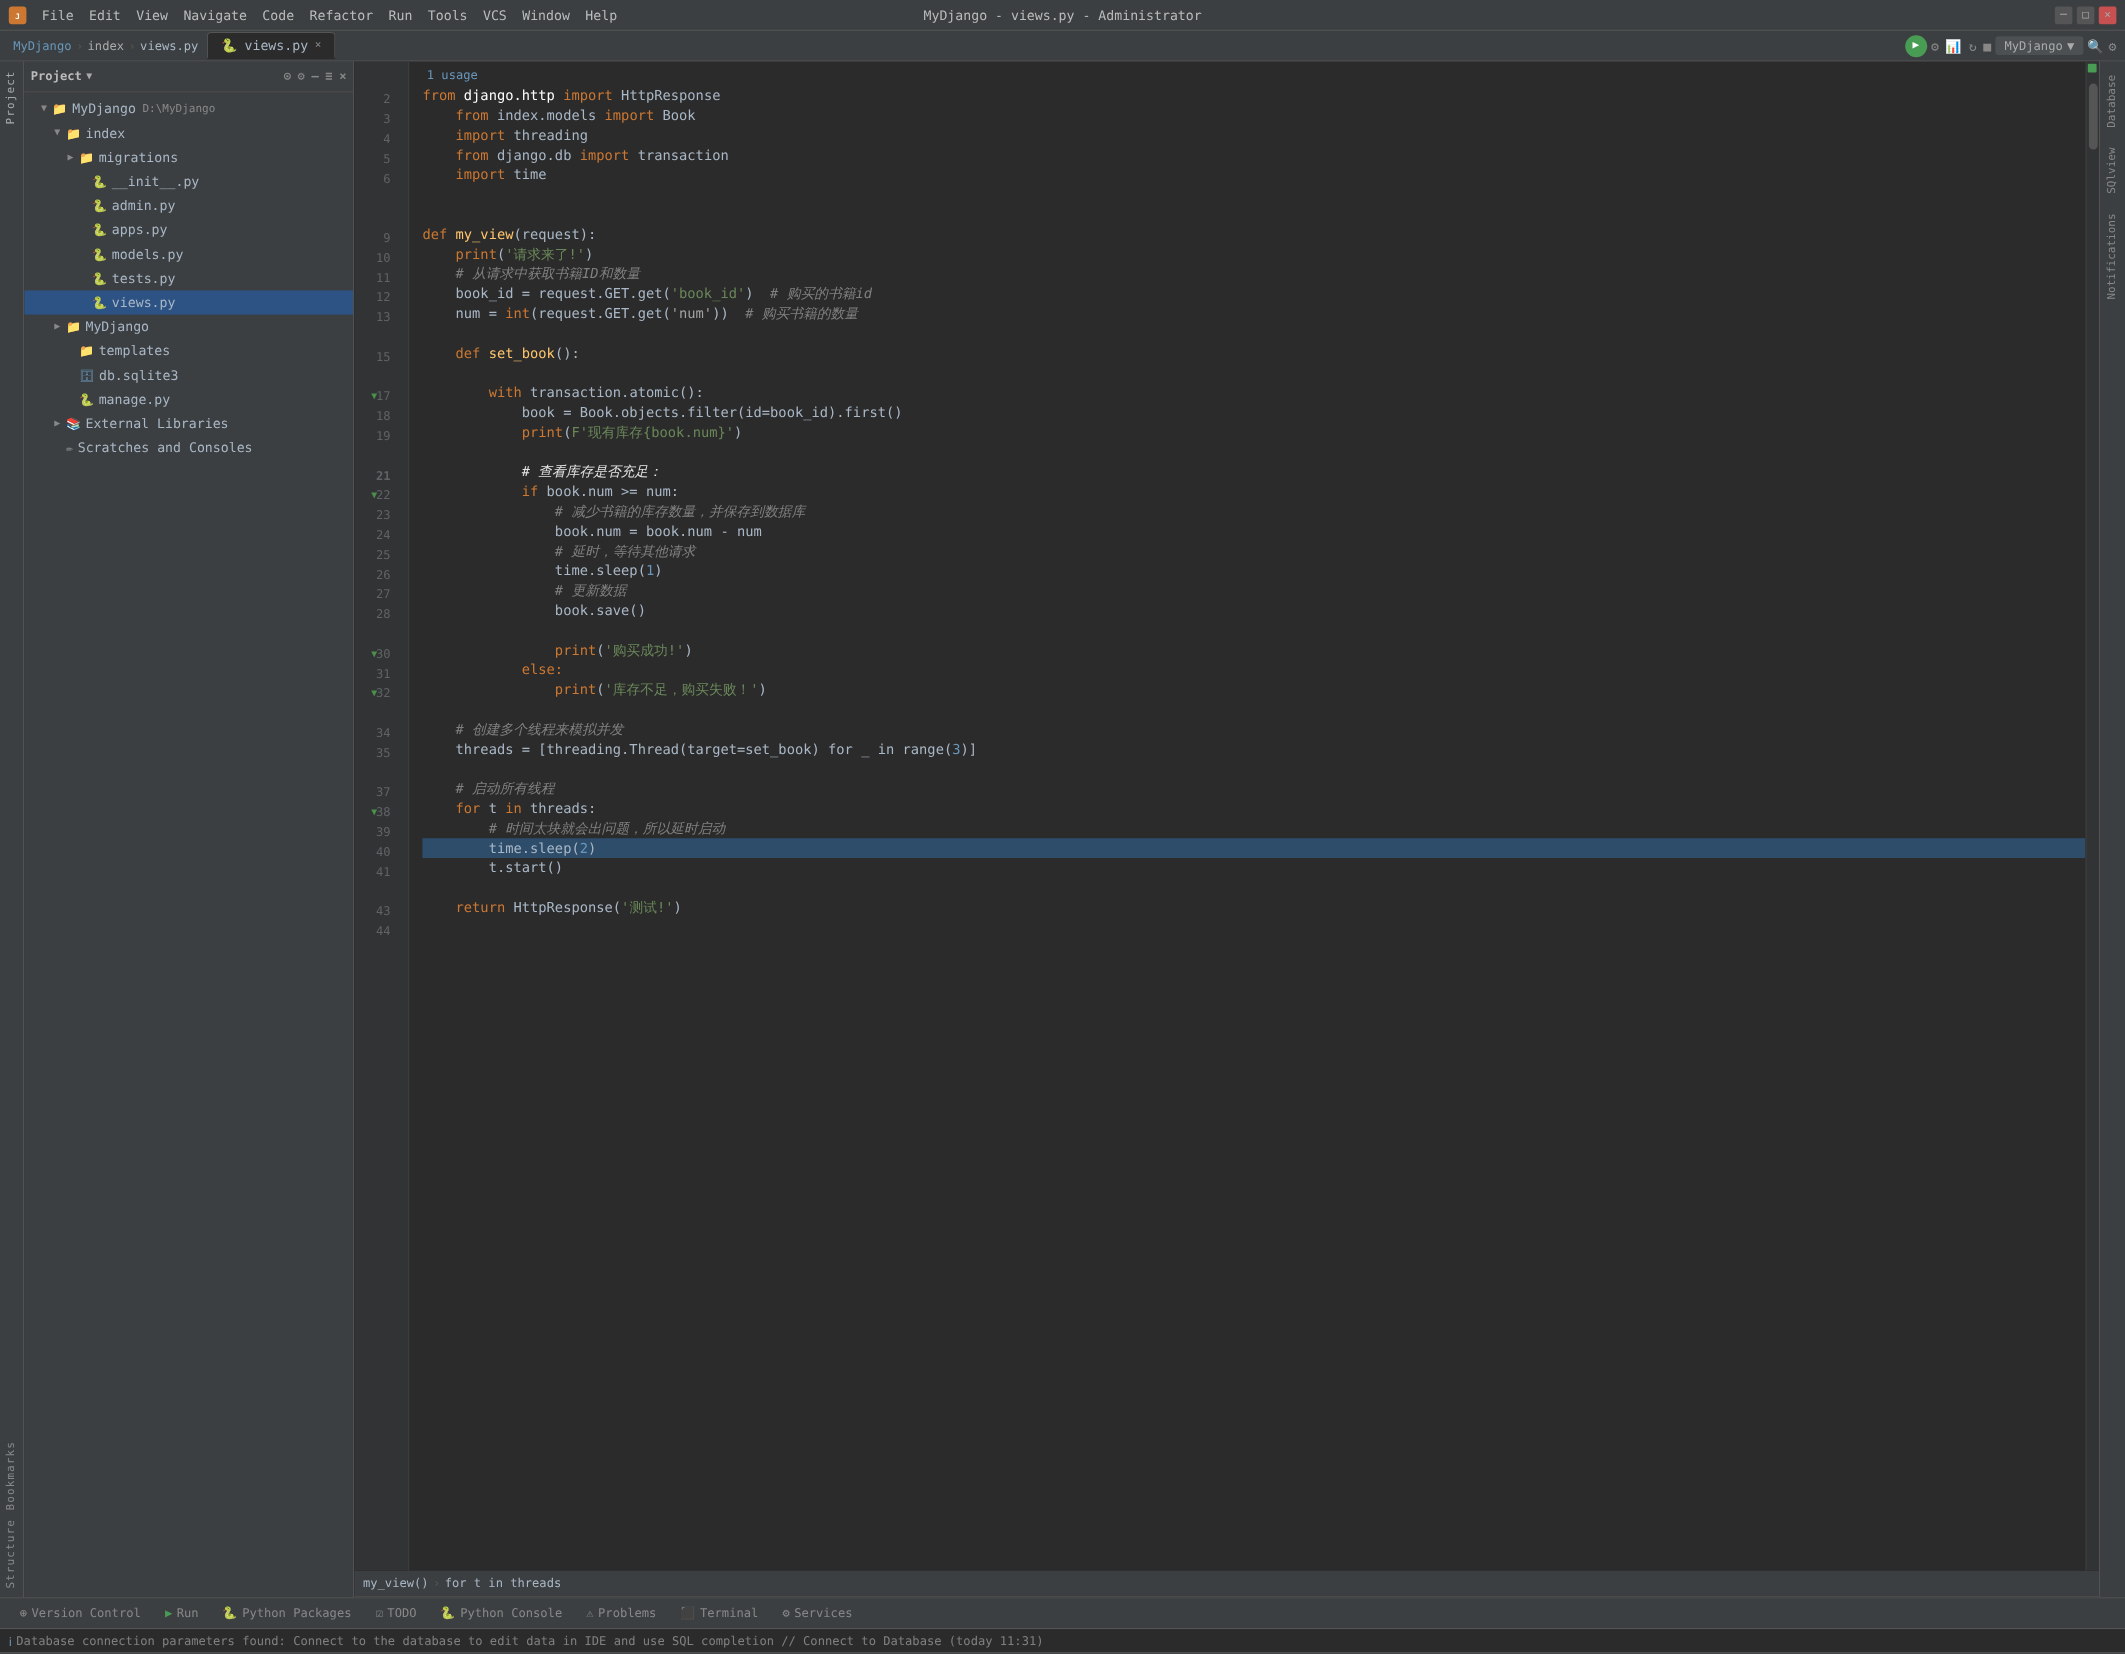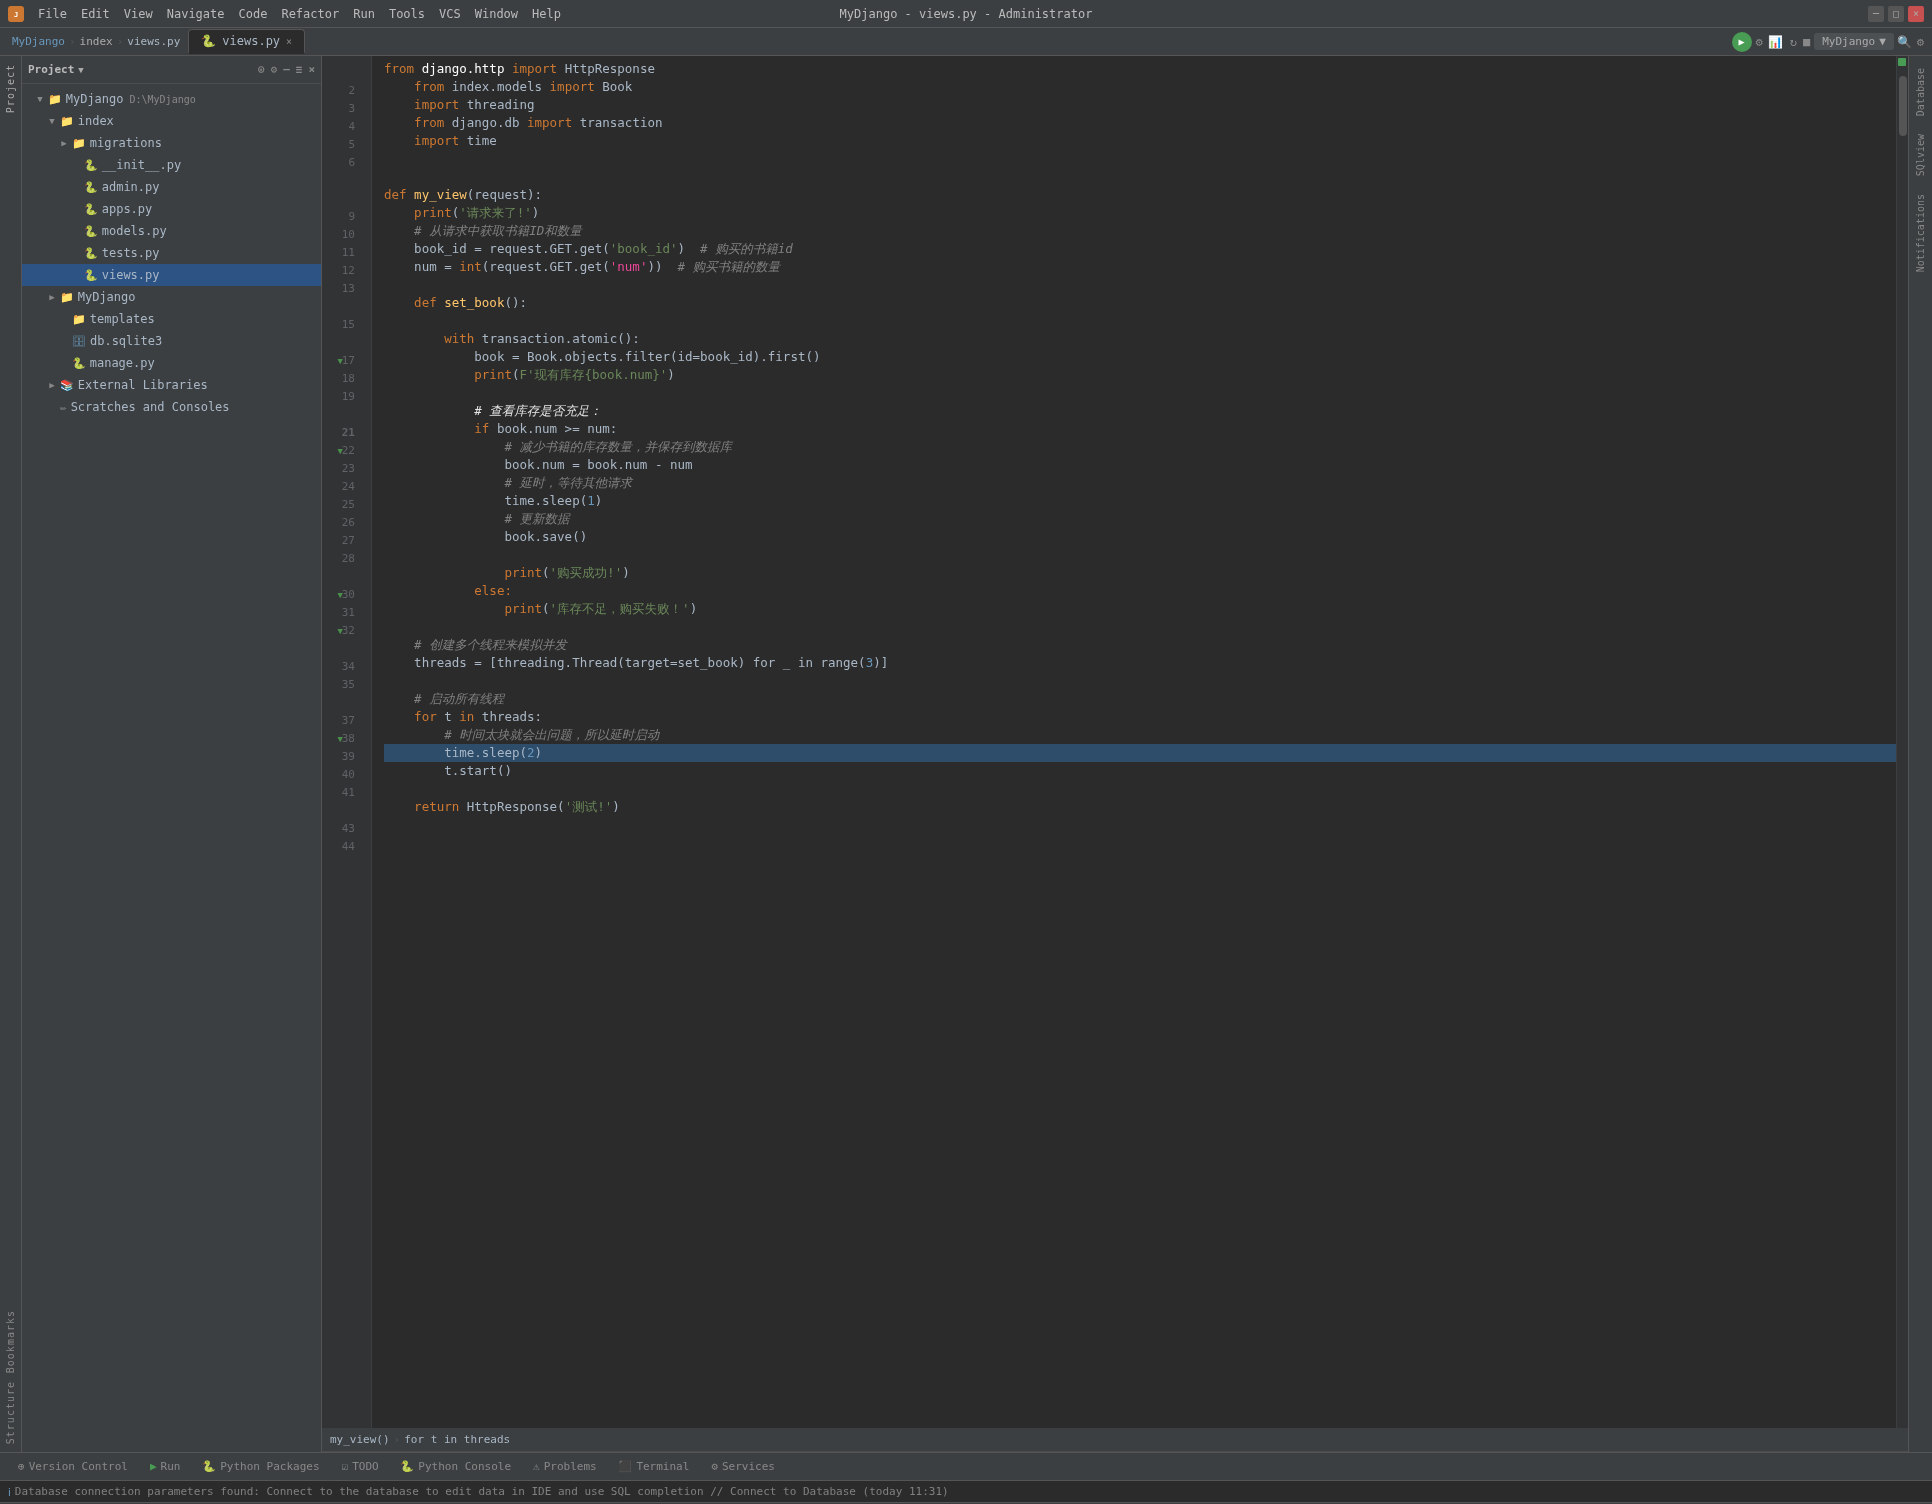--- a/index.html
+++ b/index.html
@@ -517,20 +517,23 @@
           <div style="height:18px;color:#606366;text-align:right;padding-right:8px;font-size:11px;">40</div>
           <div style="height:18px;color:#606366;text-align:right;padding-right:8px;font-size:11px;">41</div>
           <div style="height:18px;"></div>
           <div style="height:18px;color:#606366;text-align:right;padding-right:8px;font-size:11px;">43</div>
           <div style="height:18px;color:#606366;text-align:right;padding-right:8px;font-size:11px;">44</div>
         </div>
       </div>
 
       <div id="code-content">
 
+        <div style="height:18px;color:#6897bb;font-size:11px;padding-left:4px;display:flex;align-items:center;">
+          <span>1 usage</span>
+        </div>
 
         <div class="code-line">
           <span style="color:#cc7832;">from </span><span style="color:#ffffff;">django.http </span><span style="color:#cc7832;">import </span><span style="color:#a9b7c6;">HttpResponse</span>
         </div>
 
         <div class="code-line">
           <span style="color:#a9b7c6;">    </span><span style="color:#cc7832;">from </span><span style="color:#a9b7c6;">index.models </span><span style="color:#cc7832;">import </span><span style="color:#a9b7c6;">Book</span>
         </div>
 
         <div class="code-line">
@@ -559,21 +562,21 @@
 
         <div class="code-line">
           <span style="color:#808080;font-style:italic;">    # 从请求中获取书籍ID和数量</span>
         </div>
 
         <div class="code-line">
           <span style="color:#a9b7c6;">    book_id = request.GET.get(</span><span style="color:#6a8759;">'book_id'</span><span style="color:#a9b7c6;">)  </span><span style="color:#808080;font-style:italic;"># 购买的书籍id</span>
         </div>
 
         <div class="code-line">
-          <span style="color:#a9b7c6;">    num = </span><span style="color:#cc7832;">int</span><span style="color:#a9b7c6;">(request.GET.get(</span><span style="color:#ec4899;">'num'</span><span style="color:#a9b7c6;">))  </span><span style="color:#808080;font-style:italic;"># 购买书籍的数量</span>
+          <span style="color:#a9b7c6;">    num = </span><span style="color:#cc7832;">int</span><span style="color:#a9b7c6;">(request.GET.get(</span><span style="color:#a3a3a3;">'num'</span><span style="color:#a9b7c6;">))  </span><span style="color:#808080;font-style:italic;"># 购买书籍的数量</span>
         </div>
 
         <div class="code-line"></div>
 
         <div class="code-line">
           <span style="color:#a9b7c6;">    </span><span style="color:#cc7832;">def </span><span style="color:#ffc66d;">set_book</span><span style="color:#a9b7c6;">():</span>
         </div>
 
         <div class="code-line"></div>
 

